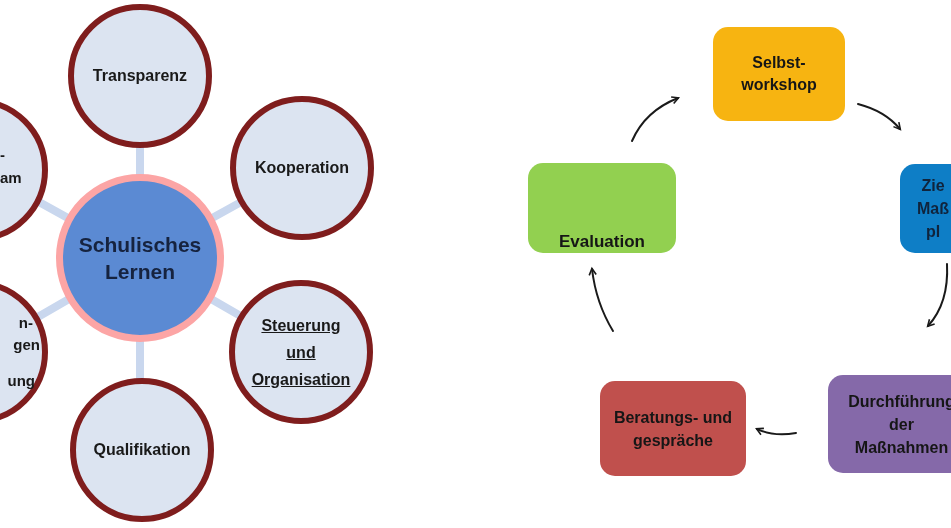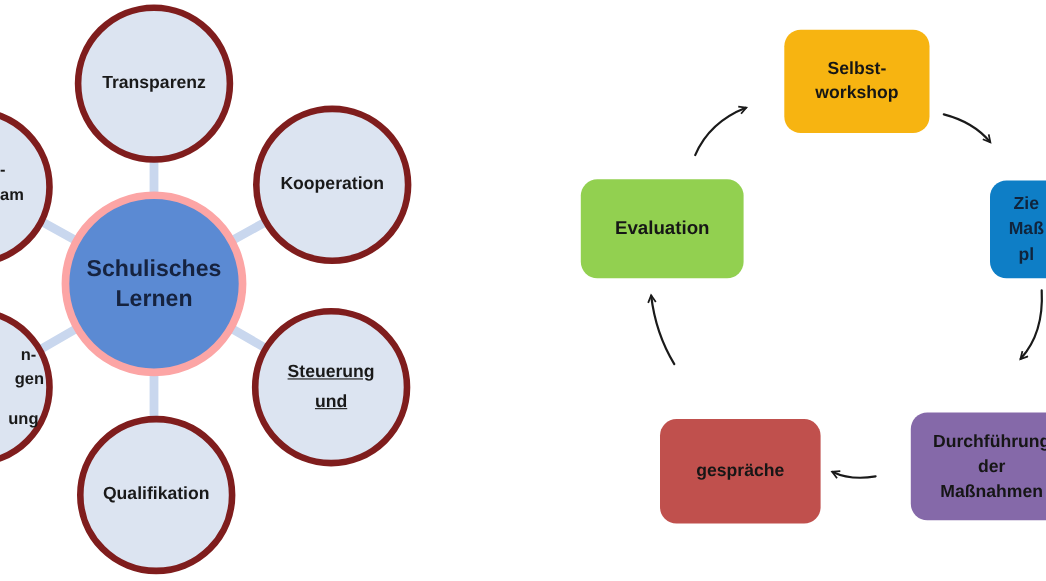--- a/index.html
+++ b/index.html
@@ -37,21 +37,21 @@
   .frag-n{left:0;top:314px;width:33px;text-align:right;}
   .frag-gen{left:0;top:336px;width:40px;text-align:right;}
   .frag-ung{left:0;top:372px;width:35px;text-align:right;}
   
   .cbox{
     position:absolute;border-radius:15px;z-index:2;
     display:flex;flex-direction:column;align-items:center;justify-content:center;
     text-align:center;color:#161616;font-size:16px;line-height:22px;
   }
   .cbox-workshop{left:713px;top:27px;width:132px;height:94px;background:#f7b411;}
-  .cbox-evaluation{left:528px;top:163px;width:148px;height:90px;background:#92d050;font-size:17px;}
+  .cbox-evaluation{left:528px;top:163px;width:148px;height:90px;background:#92d050;font-size:17px;justify-content:flex-end;}
   .cbox-plan{left:900px;top:164px;width:146px;height:89px;background:#0e7ec6;
     align-items:flex-start;color:#10243c;line-height:23px;}
   .cbox-plan .plan-inner{width:62px;margin-left:2px;margin-top:auto;margin-bottom:auto;text-align:center;}
   .cbox-beratung{left:600px;top:381px;width:146px;height:95px;background:#c0504d;line-height:23px;}
   .cbox-durchfuehrung{left:828px;top:375px;width:147px;height:98px;background:#8569a9;line-height:23px;}
   
   .arrows{position:absolute;left:0;top:0;z-index:2;pointer-events:none;}
 </style>
 </head>
 <body>
@@ -70,20 +70,21 @@
 
 <div class="sat sat-transparenz">
   <span>Transparenz</span>
 </div>
 <div class="sat sat-kooperation">
   <span>Kooperation</span>
 </div>
 <div class="sat sat-steuerung tall">
   <span>Steuerung</span>
   <span>und</span>
+  <span>Organisation</span>
 </div>
 <div class="sat sat-qualifikation">
   <span>Qualifikation</span>
 </div>
 <div class="sat sat-cut-ul"></div>
 <div class="sat sat-cut-ll"></div>
 
 <div class="frag frag-ul">
   <div>-</div>
   <div>am</div>
@@ -103,20 +104,21 @@
     <div>Maß</div>
     <div>pl</div>
   </div>
 </div>
 
 <div class="cbox cbox-evaluation">
   <span>Evaluation</span>
 </div>
 
 <div class="cbox cbox-beratung">
+  <span>Beratungs- und</span>
   <span>gespräche</span>
 </div>
 
 <div class="cbox cbox-durchfuehrung">
   <span>Durchführung</span>
   <span>der</span>
   <span>Maßnahmen</span>
 </div>
 
 <svg class="arrows" width="951" height="528" viewBox="0 0 951 528">

